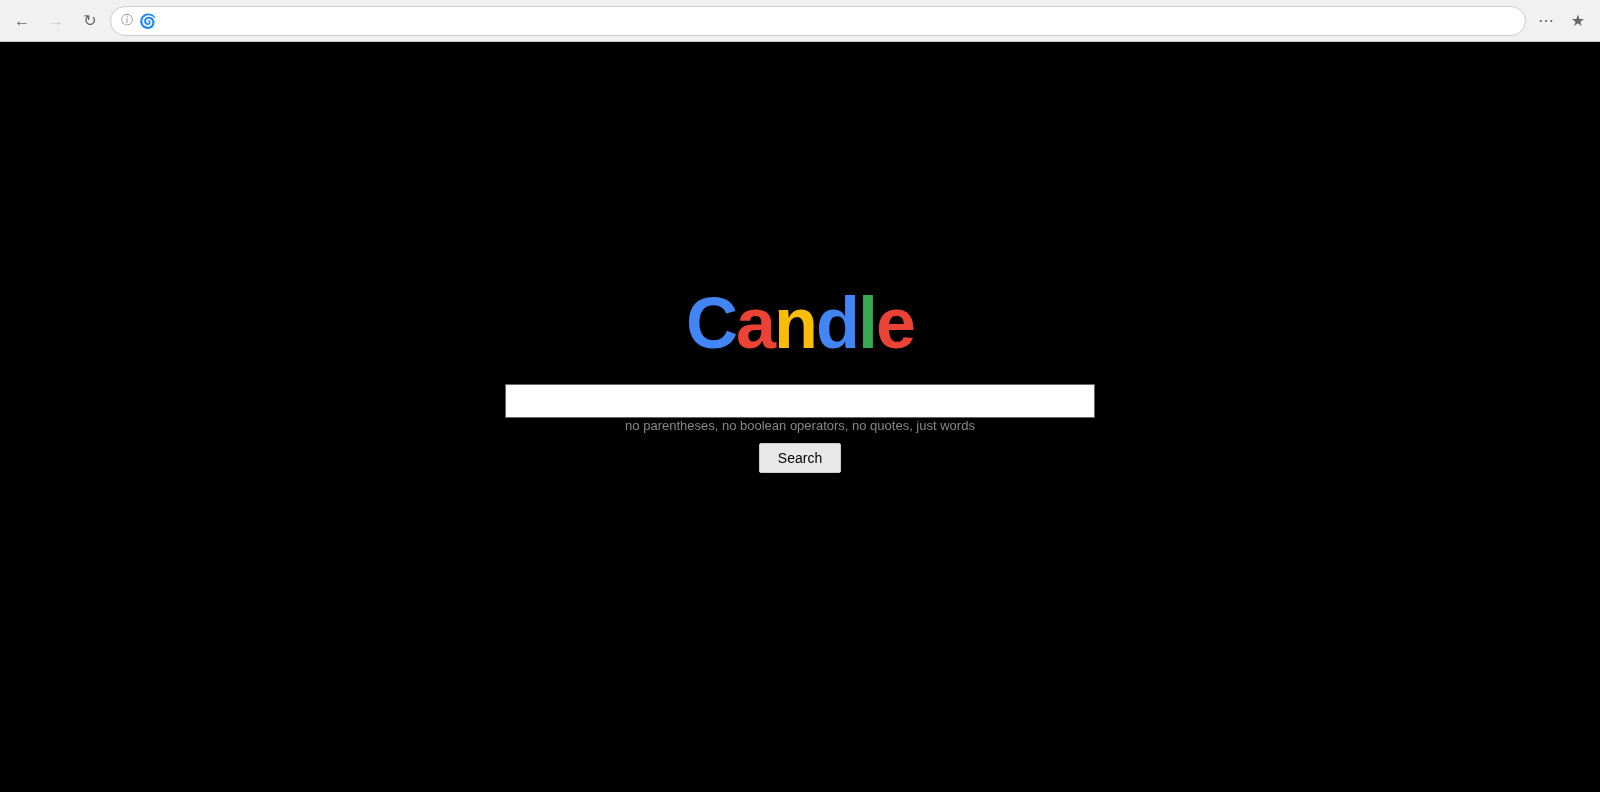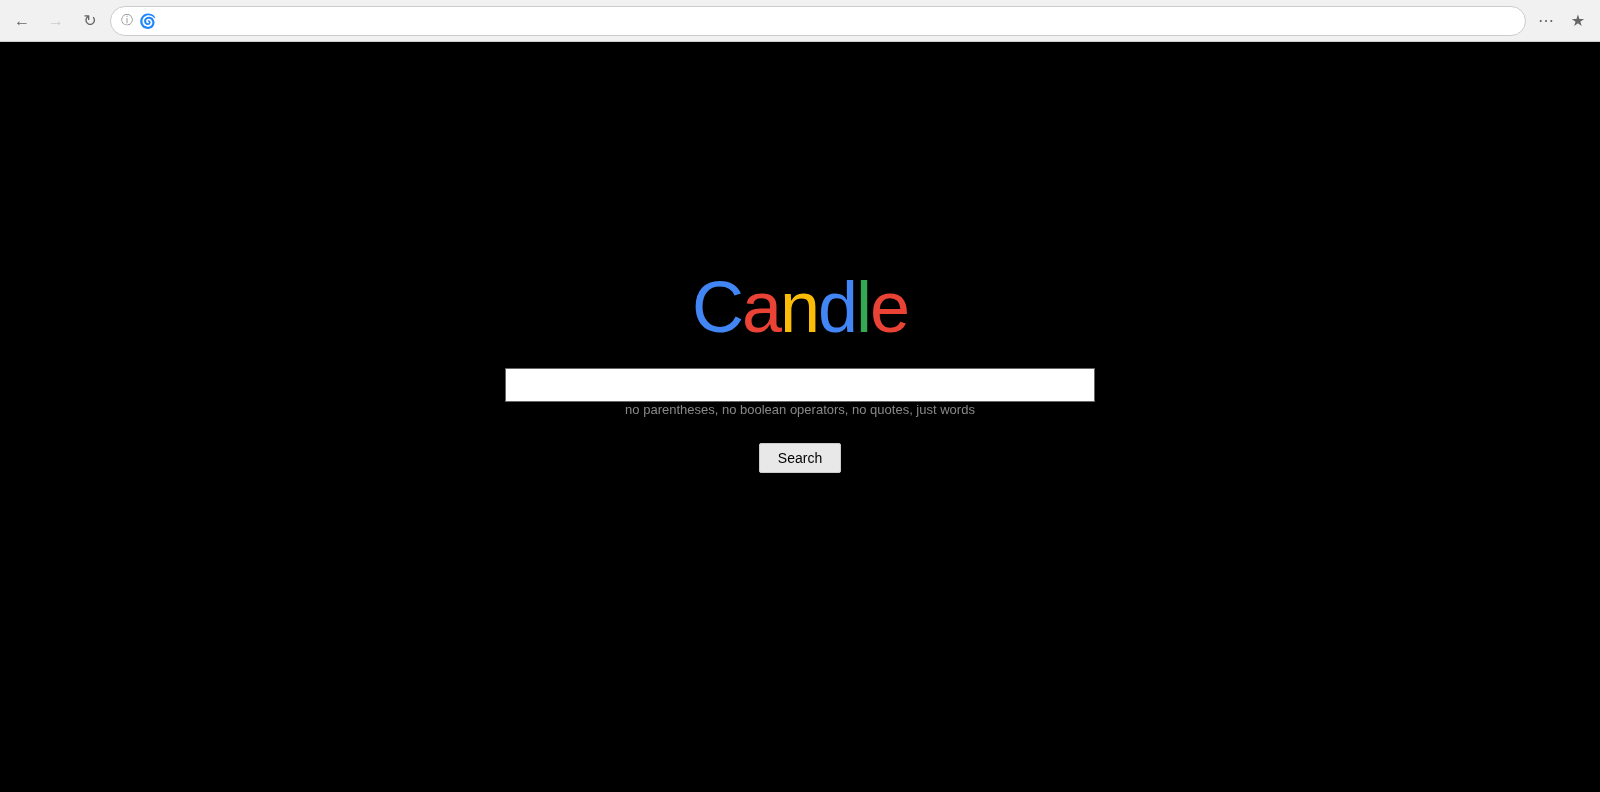--- a/index.html
+++ b/index.html
@@ -105,21 +105,21 @@
       background: #000;
       display: flex;
       flex-direction: column;
       align-items: center;
       justify-content: center;
       padding-bottom: 80px;
     }
 
     .logo {
       font-size: 72px;
-      font-weight: normal;
+      font-weight: bold;
       letter-spacing: -2px;
       margin-bottom: 20px;
       font-family: Arial, sans-serif;
     }
 
     .logo .C { color: #4285F4; }
     .logo .a { color: #EA4335; }
     .logo .n { color: #FBBC05; }
     .logo .d { color: #4285F4; }
     .logo .l { color: #34A853; }
@@ -146,21 +146,21 @@
 
     .search-button {
       display: block;
       background: #e8e8e8;
       border: 1px solid #ccc;
       border-radius: 2px;
       padding: 6px 18px;
       font-size: 14px;
       cursor: pointer;
       color: #000;
-      margin: 16px auto;
+      margin: 0 auto;
     }
   </style>
 </head>
 <body>
 
 <div class="browser-chrome">
   <button class="browser-nav-btn">←</button>
   <button class="browser-nav-btn disabled">→</button>
   <button class="browser-nav-btn">↻</button>
 

